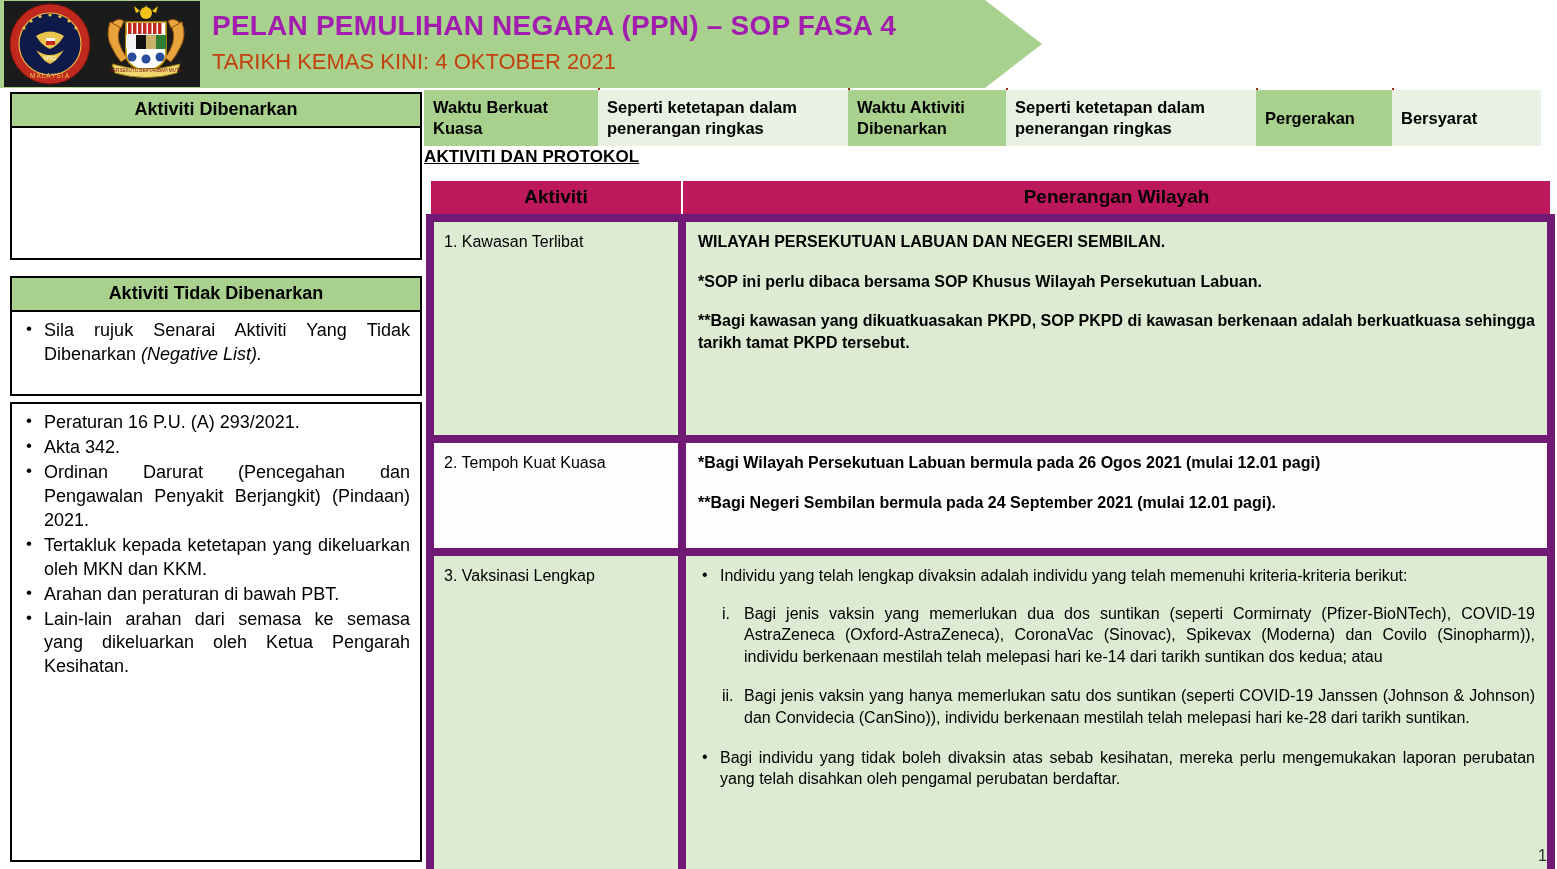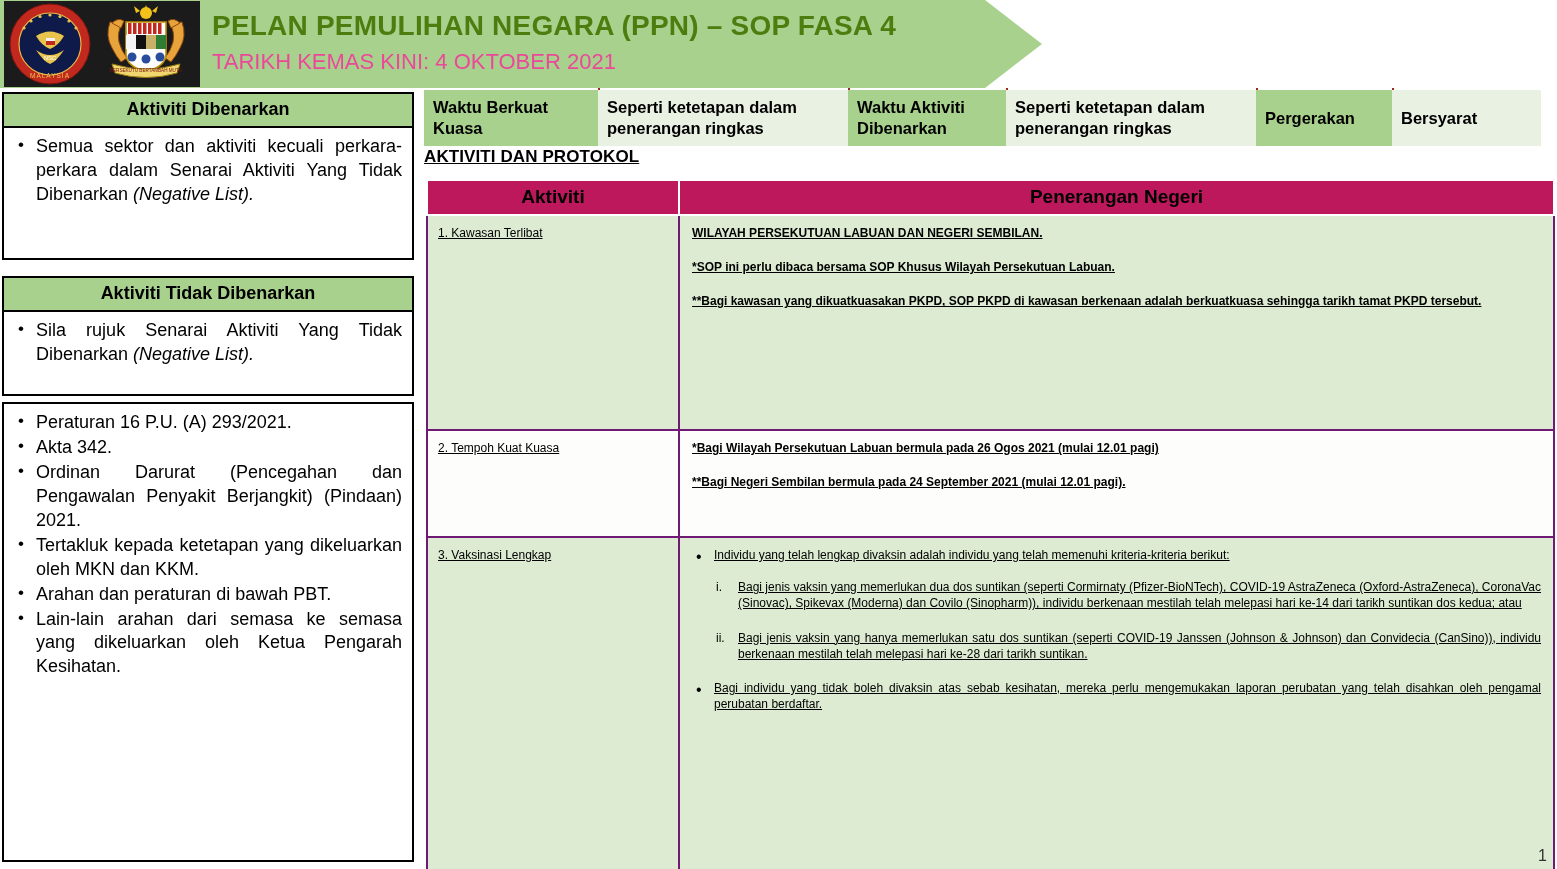--- a/index.html
+++ b/index.html
@@ -30,30 +30,30 @@
     width:88px;height:84px;margin-left:2px;position:relative;
   }
   .logo-jata{
     width:100px;height:84px;margin-left:2px;position:relative;
   }
   .header-titles{
     position:absolute;left:212px;top:8px;
   }
   .header-title{
     font-size:28px;font-weight:bold;letter-spacing:.2px;line-height:1.25;
-    white-space:nowrap;color:#4d7c0f;
+    white-space:nowrap;color:#a21caf;
   }
   .header-sub{
     font-size:22px;font-weight:normal;line-height:1.3;margin-top:5px;
-    white-space:nowrap;color:#ec4899;
+    white-space:nowrap;color:#c2410c;
   }
 
   
   .sidebar{
-    position:absolute;left:2px;top:92px;width:412px;height:772px;
+    position:absolute;left:10px;top:92px;width:412px;height:772px;
   }
   .panel{border:2px solid #000;background:#fff;margin-bottom:6px;box-sizing:border-box;}
   .panel-head{
     background:#A9D18E;border-bottom:2px solid #000;
     text-align:center;font-weight:bold;font-size:18px;
     padding:5px 0 6px 0;
   }
   .panel-body{padding:7px 10px 9px 6px;}
   ul.bl{margin:0;padding:0;list-style:none;}
   ul.bl > li{
@@ -93,22 +93,22 @@
   .tbl{
     position:absolute;left:6px;top:91px;width:1129px;
     border-collapse:collapse;table-layout:fixed;
   }
   .tbl th{
     background:#be185d;border:2px solid #ffffff;
     font-size:19px;font-weight:bold;text-align:center;
     padding:5px 0 6px 0;
   }
   .tbl td{
-    border:2px solid #701a75;
-    vertical-align:top;font-size:12px;line-height:1.35;text-decoration:underline;
+    border:8px solid #701a75;
+    vertical-align:top;font-size:16px;line-height:1.35;
   }
   .col-act{width:252px;}
   .cell-act{padding:9px 6px 8px 10px;font-size:18px;}
   .cell-desc{padding:9px 12px 10px 12px;text-align:justify;}
   .row-green td{background:#DDEBD2;}
   .row-white td{background:#FDFEFC;}
   .bold{font-weight:bold;}
   .p{margin:0 0 18px 0;}
   .p:last-child{margin-bottom:0;}
   .sub-bullet{
@@ -197,25 +197,20 @@
 
   <div class="header-titles">
     <div class="header-title">PELAN PEMULIHAN NEGARA (PPN) – SOP FASA 4</div>
     <div class="header-sub">TARIKH KEMAS KINI: 4 OKTOBER 2021</div>
   </div>
 </div>
 
 <div class="sidebar" id="sidebar">
     <div class="panel" style="min-height: 168px;">
       <div class="panel-head">Aktiviti Dibenarkan</div>
-      <div class="panel-body">
-        <ul class="bl">
-          <li><span>Semua sektor dan aktiviti kecuali perkara-perkara dalam Senarai Aktiviti Yang Tidak Dibenarkan </span><span class="ital">(Negative List).</span></li>
-        </ul>
-      </div>
     </div>
     <div class="panel" style="min-height: 120px; margin-top: 16px;">
       <div class="panel-head">Aktiviti Tidak Dibenarkan</div>
       <div class="panel-body">
         <ul class="bl">
           <li><span>Sila rujuk Senarai Aktiviti Yang Tidak Dibenarkan </span><span class="ital">(Negative List).</span></li>
         </ul>
       </div>
     </div>
     <div class="panel" style="min-height: 460px;">
@@ -261,21 +256,21 @@
   <div class="section-title">AKTIVITI DAN PROTOKOL</div>
 
   <table class="tbl">
     <colgroup>
         <col class="col-act">
         <col>
       </colgroup>
     <thead>
       <tr>
         <th>Aktiviti</th>
-        <th>Penerangan Negeri</th>
+        <th>Penerangan Wilayah</th>
       </tr>
     </thead>
     <tbody id="tbody">
         <tr class="row-green">
           <td class="cell-act" style="height: 196px;">1. Kawasan Terlibat</td>
           <td class="cell-desc">
             <div class="p bold">WILAYAH PERSEKUTUAN LABUAN DAN NEGERI SEMBILAN.</div>
             <div class="p bold">*SOP ini perlu dibaca bersama SOP Khusus Wilayah Persekutuan Labuan.</div>
             <div class="p bold">**Bagi kawasan yang dikuatkuasakan PKPD, SOP PKPD di kawasan berkenaan adalah berkuatkuasa sehingga tarikh tamat PKPD tersebut.</div>
           </td>

